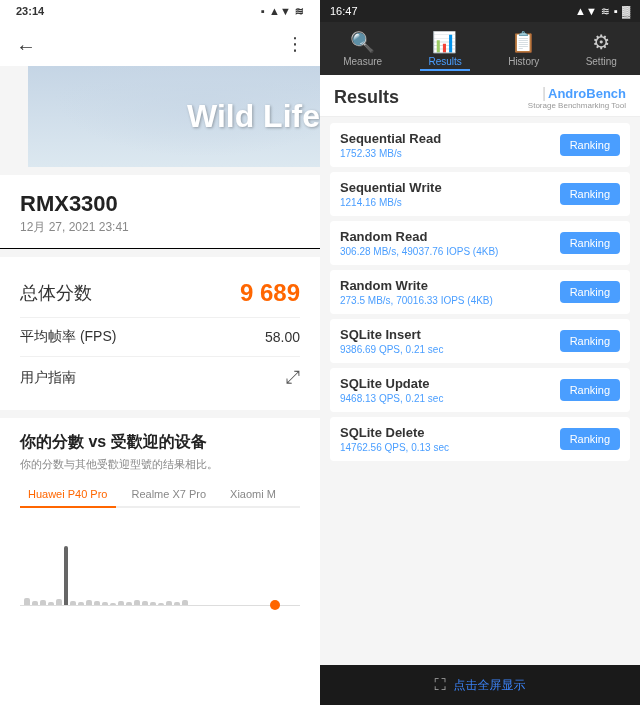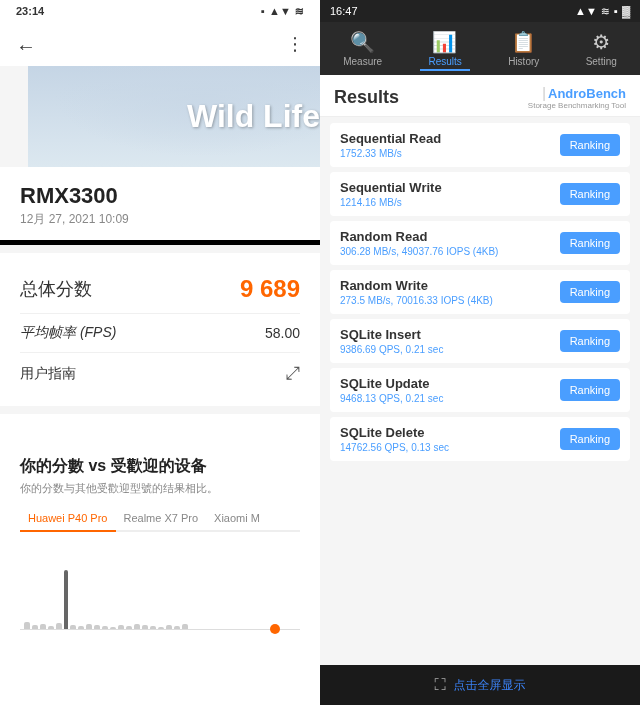--- a/index.html
+++ b/index.html
@@ -71,21 +71,22 @@
       z-index: 1;
       font-size: 32px;
       font-weight: bold;
       color: #fff;
       text-shadow: 1px 1px 3px rgba(0,0,0,0.3);
     }
 
     .device-info {
       background: #fff;
       padding: 16px 20px 12px;
-      border-bottom: 5px solid #000000;
+      border-bottom: 1px solid #000000;
+      margin-top: 8px;
     }
 
     .device-model {
       font-size: 22px;
       font-weight: bold;
       color: #222;
       margin-bottom: 2px;
     }
 
     .device-date {
@@ -110,21 +111,20 @@
     .stat-row:last-child { border-bottom: none; }
 
     .stat-label {
       font-size: 18px;
       color: #333;
     }
 
     .stat-label-italic {
       font-size: 14px;
       color: #333;
-      font-style: italic;
     }
 
     .stat-value-main {
       font-size: 24px;
       font-weight: bold;
       color: #ff6600;
     }
 
     .stat-value-normal {
       font-size: 14px;
@@ -146,32 +146,31 @@
       margin-top: 8px;
       padding: 14px 20px 0;
       flex: 1;
     }
 
     .comparison-title {
       font-size: 16px;
       font-weight: bold;
       color: #222;
       margin-bottom: 4px;
-      margin-top: 28px;
     }
 
     .comparison-subtitle {
       font-size: 11px;
       color: #888;
       margin-bottom: 10px;
     }
 
     .device-tabs {
       display: flex;
-      gap: 0;
+      gap: 8px;
       border-bottom: 2px solid #eee;
       margin-bottom: 8px;
     }
 
     .device-tab {
       font-size: 11px;
       color: #888;
       padding: 6px 8px;
       cursor: pointer;
       white-space: nowrap;
@@ -392,21 +391,21 @@
     <span class="share-icon">⋮</span>
   </div>
 
   <div class="hero-section">
     <div class="hero-bg"></div>
     <span class="hero-title">Wild Life</span>
   </div>
 
   <div class="device-info">
     <div class="device-model">RMX3300</div>
-    <div class="device-date">12月 27, 2021 10:09</div>
+    <div class="device-date">12月 27, 2021 23:41</div>
   </div>
 
   <div class="stats-section">
     <div class="stat-row">
       <span class="stat-label">总体分数</span>
       <span class="stat-value-main">9 689</span>
     </div>
     <div class="stat-row">
       <span class="stat-label-italic">平均帧率 (FPS)</span>
       <span class="stat-value-normal">58.00</span>

